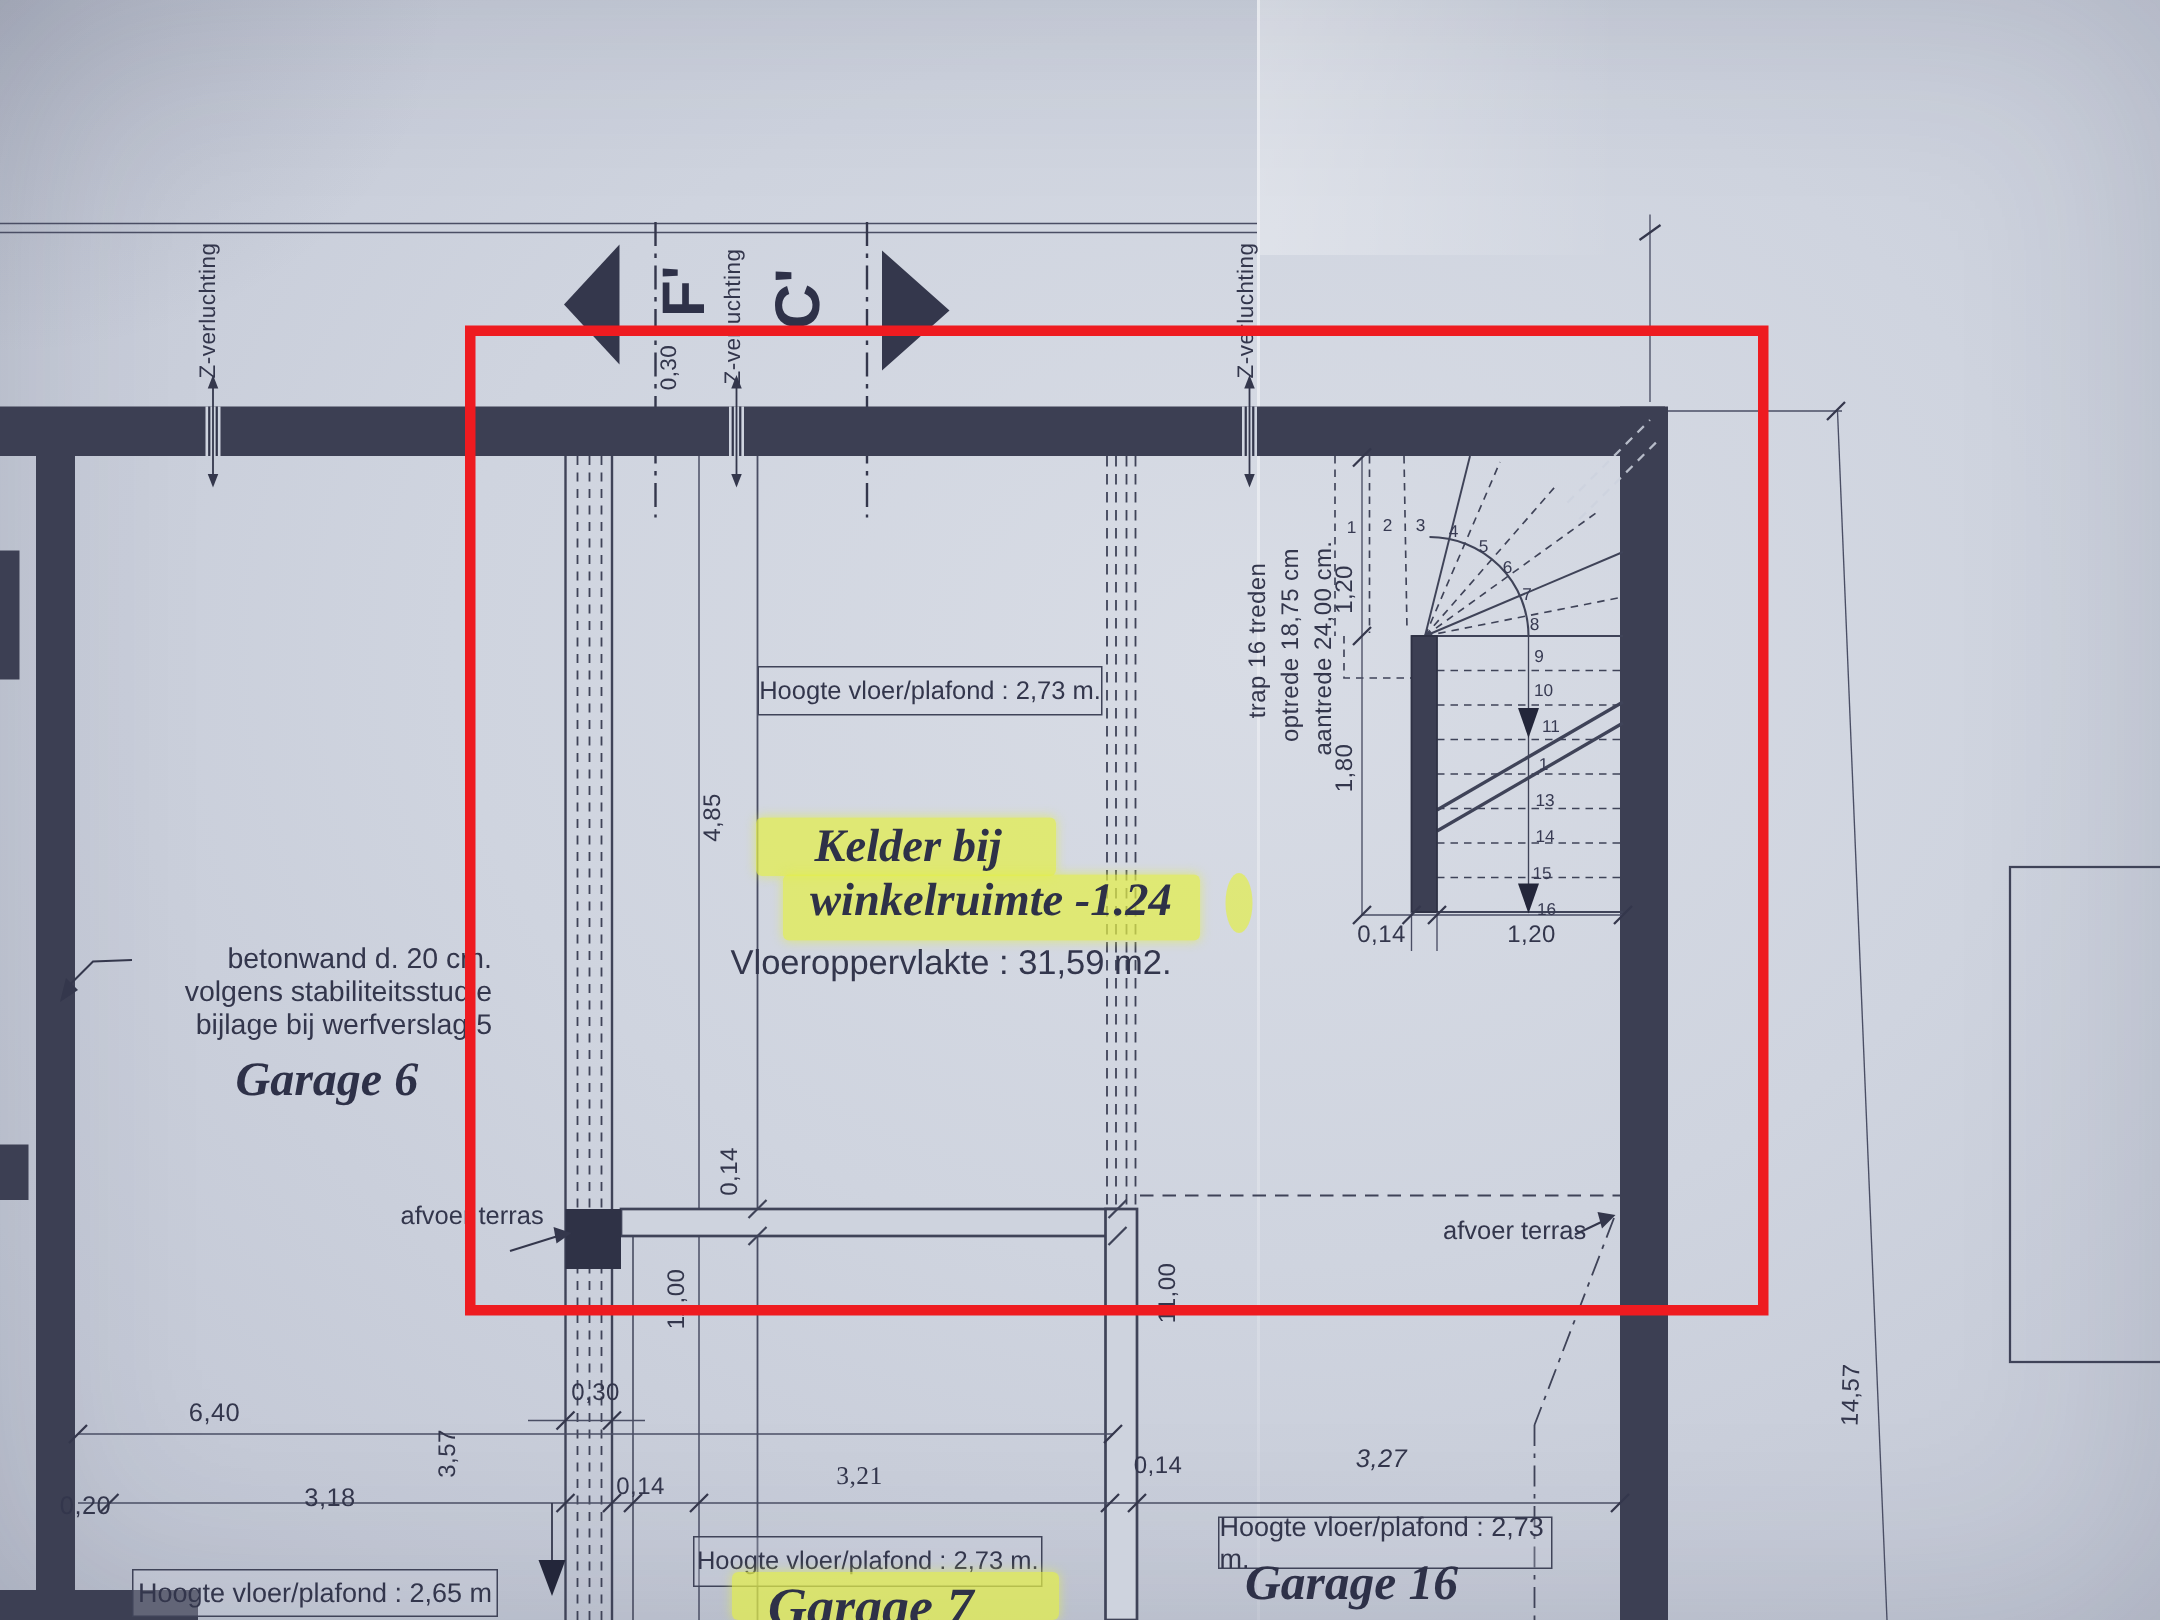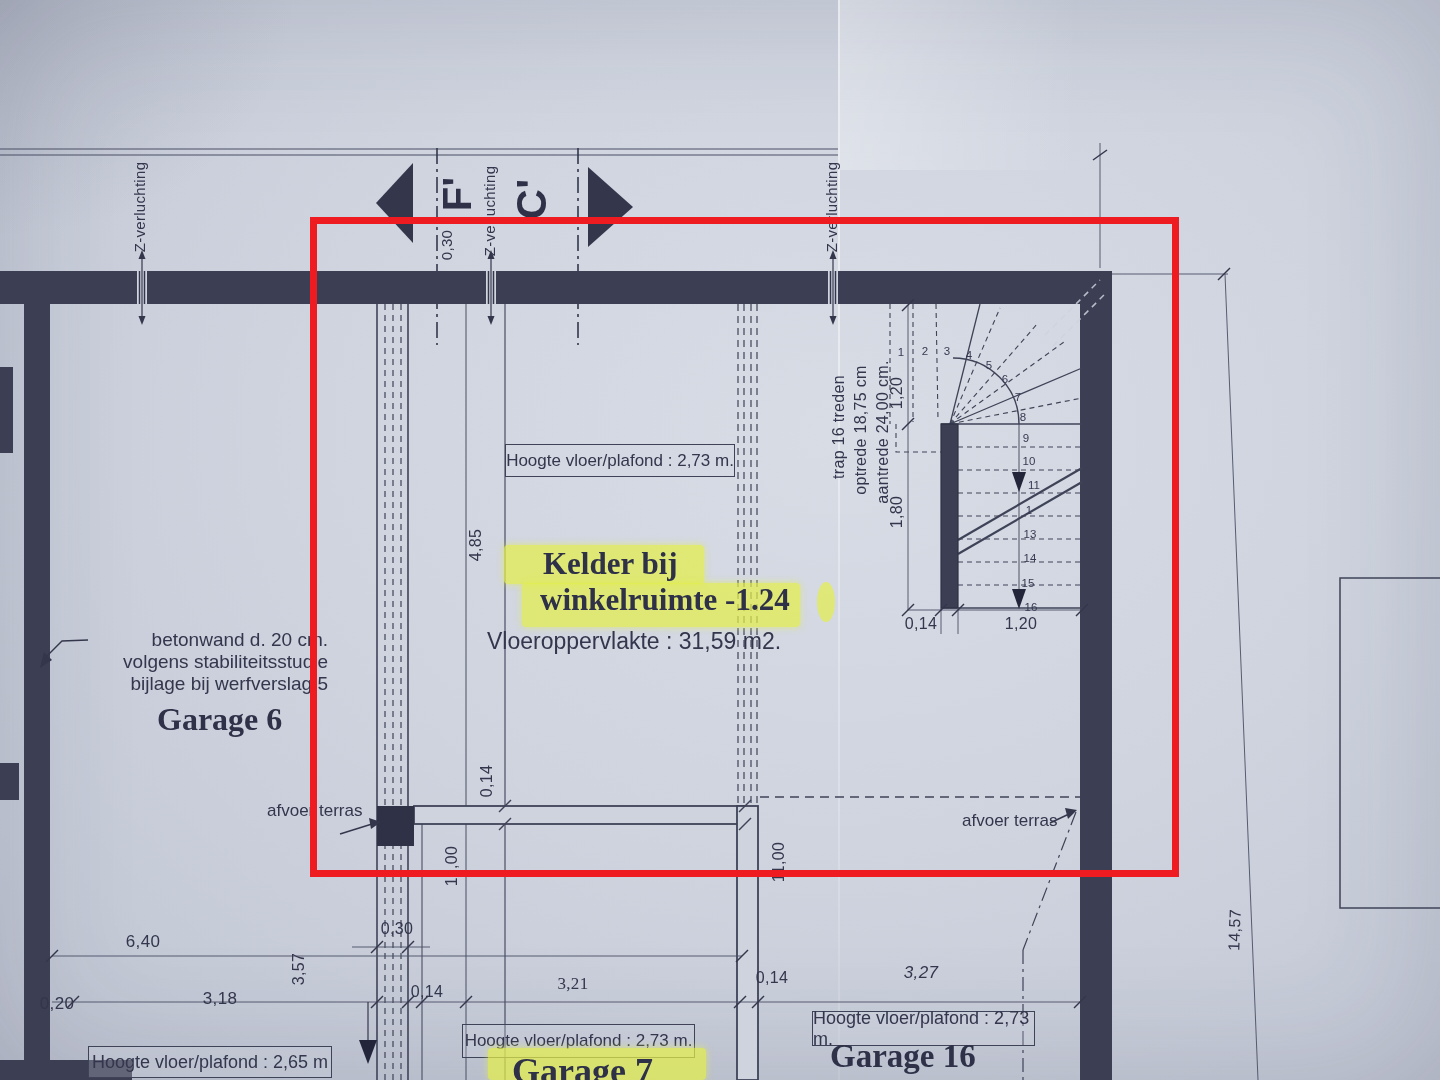--- a/index.html
+++ b/index.html
@@ -15,21 +15,21 @@
   .fold{position:absolute;left:838px;top:0;width:2px;height:1080px;
     background:linear-gradient(to bottom, rgba(255,255,255,0.6), rgba(255,255,255,0.10));}
   .fold-glow{position:absolute;left:840px;top:0;width:240px;height:170px;
     background:linear-gradient(to right, rgba(255,255,255,0.28), rgba(255,255,255,0));}
   svg.plan{position:absolute;left:0;top:0;}
   .lbl{position:absolute;transform:translate(-50%,-50%);white-space:nowrap;
     color:#33364c;font-size:17px;letter-spacing:0.3px;}
   .rot{transform:translate(-50%,-50%) rotate(-90deg);}
   .rot88{transform:translate(-50%,-50%) rotate(-88deg);}
   .txt{position:absolute;white-space:nowrap;color:#33364c;}
-  .serif{font-family:"Liberation Serif","DejaVu Serif",serif;font-weight:bold;color:#2e3148;}
+  .serif{font-family:"Liberation Serif","DejaVu Serif",serif;font-weight:bold;color:#2e3148;font-style:italic;}
   .dimbox{font-size:16px;}
   .tread{position:absolute;transform:translate(-50%,-50%);font-size:11.5px;color:#373a52;}
   .notebox{position:absolute;border:1.8px solid #3f4358;display:flex;align-items:center;
     justify-content:center;color:#33364c;background:rgba(210,215,226,0.25);}
   .hl{position:absolute;background:rgba(227,238,74,0.72);border-radius:4px;
     box-shadow:0 0 7px rgba(227,238,74,0.65);}
   .redbox{position:absolute;left:310px;top:217px;width:869px;height:660px;
     border:7px solid #ee1b20;box-sizing:border-box;}
 </style>
 </head>

